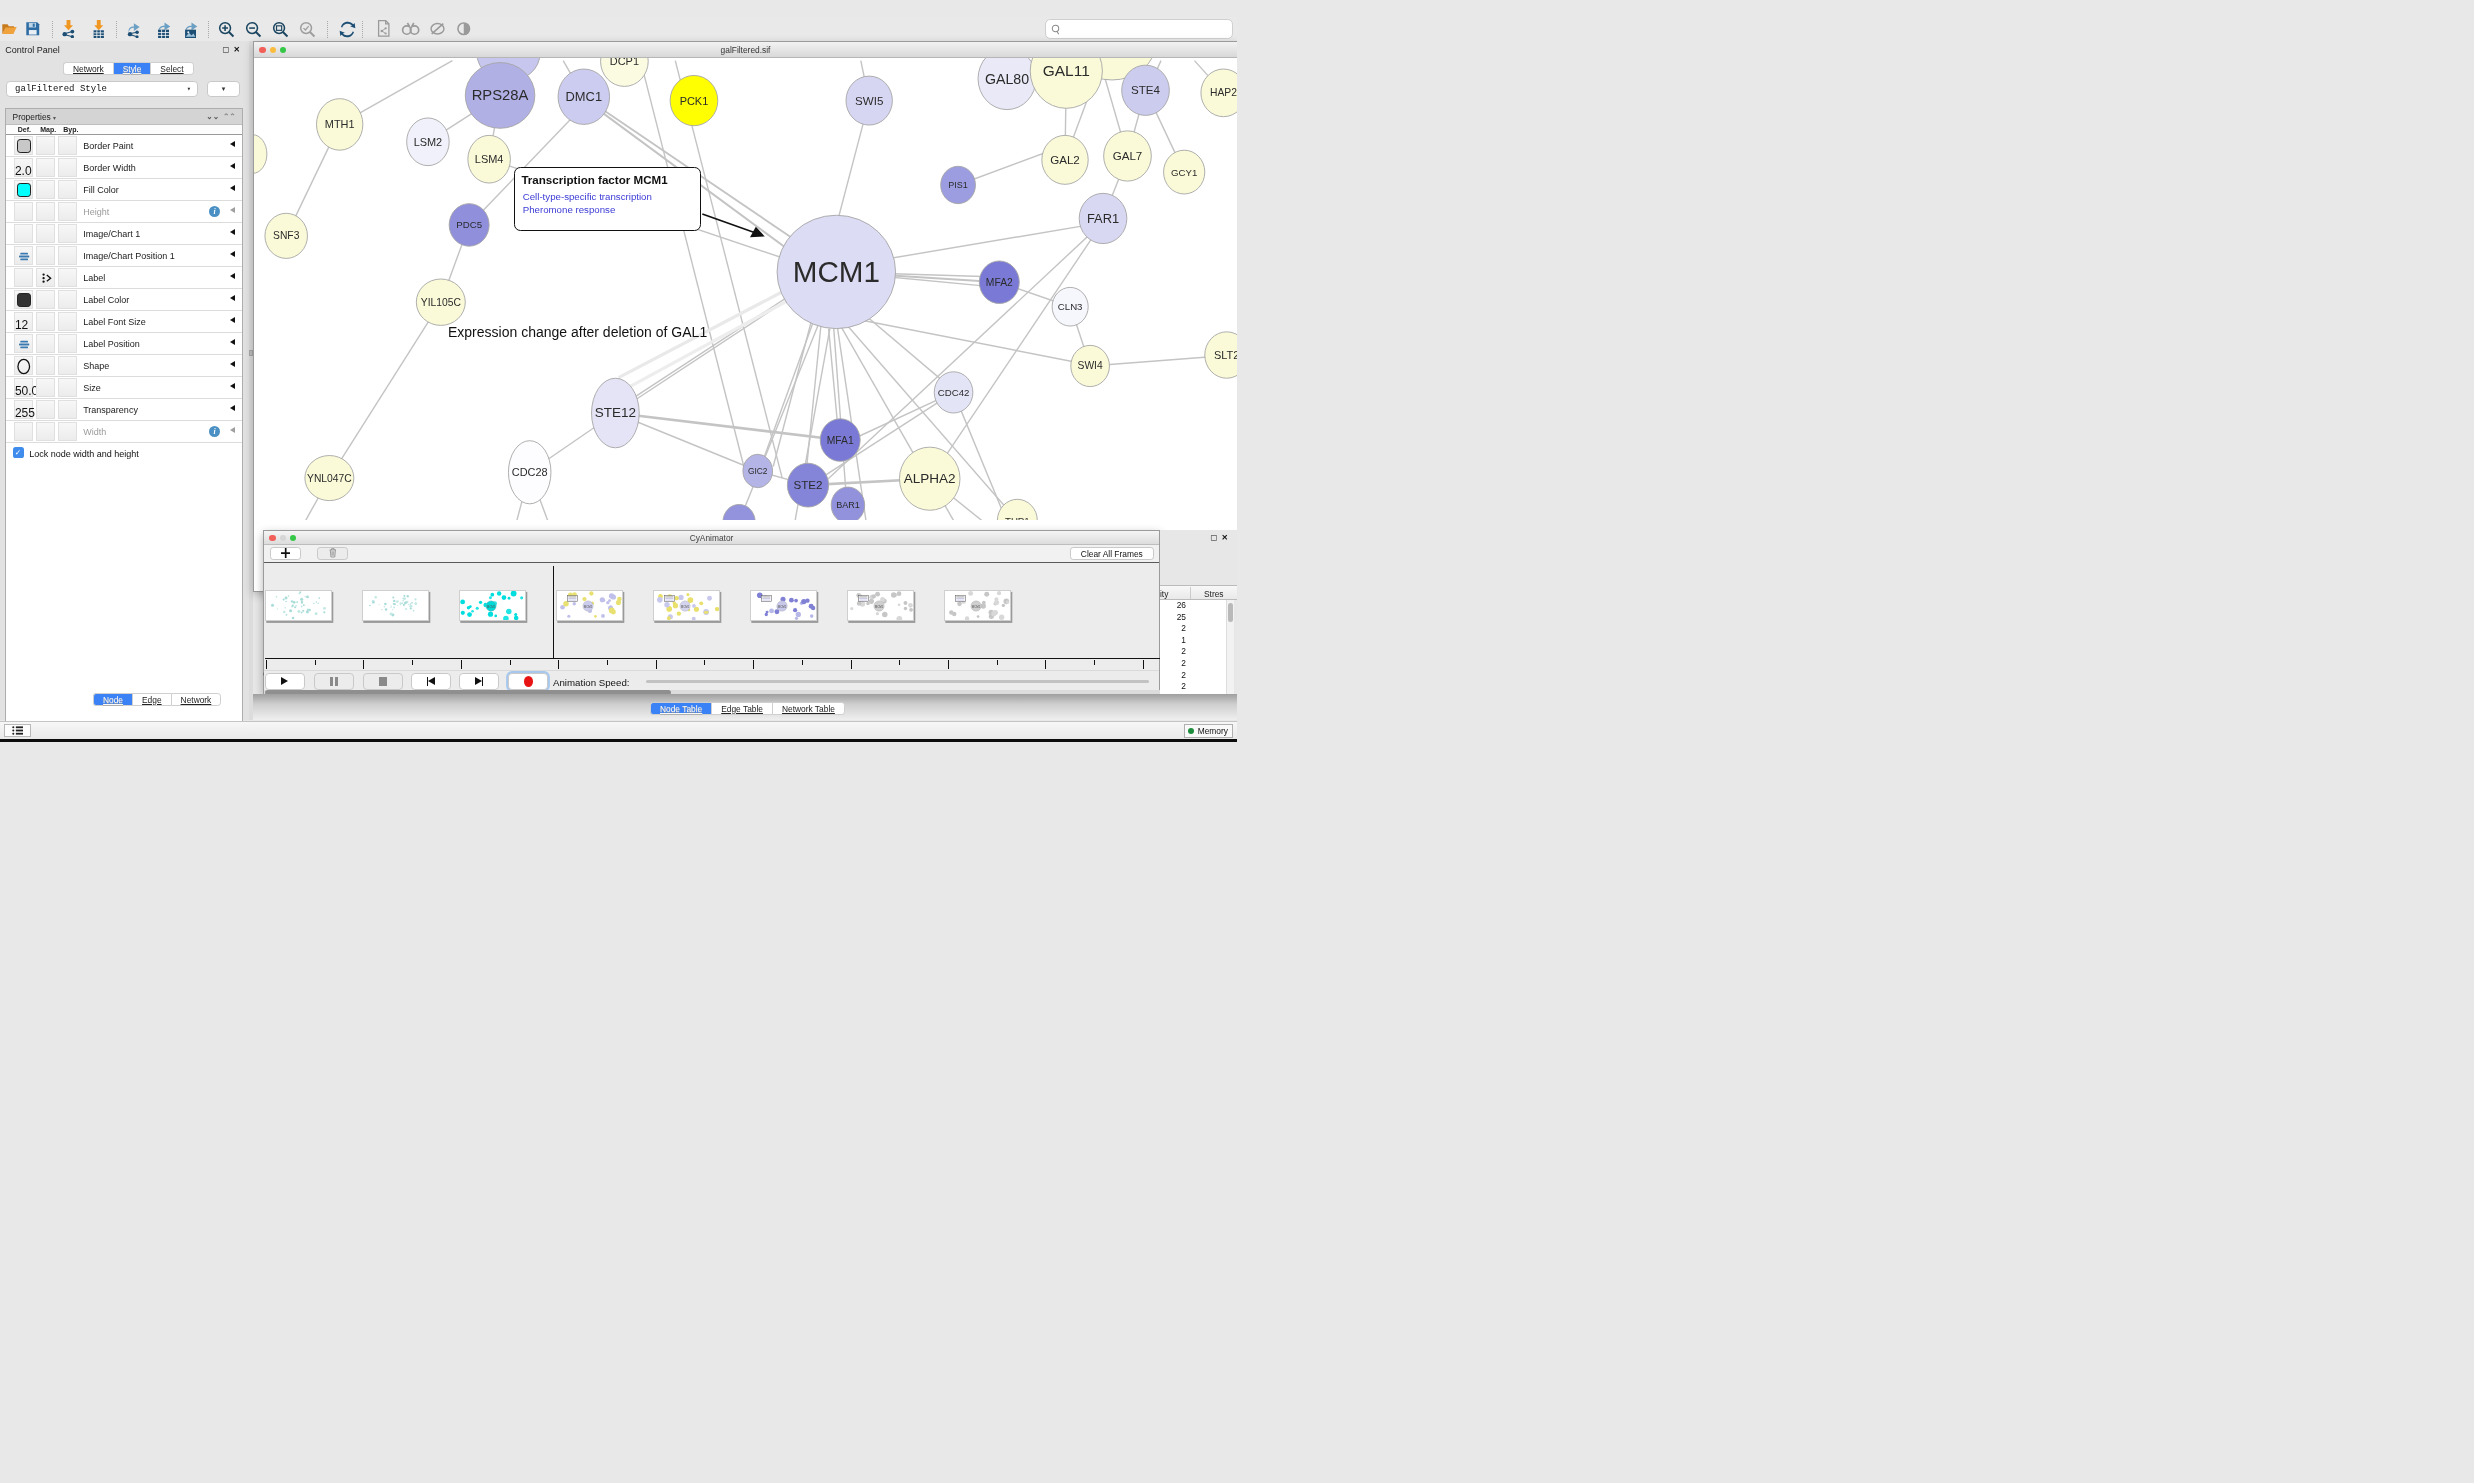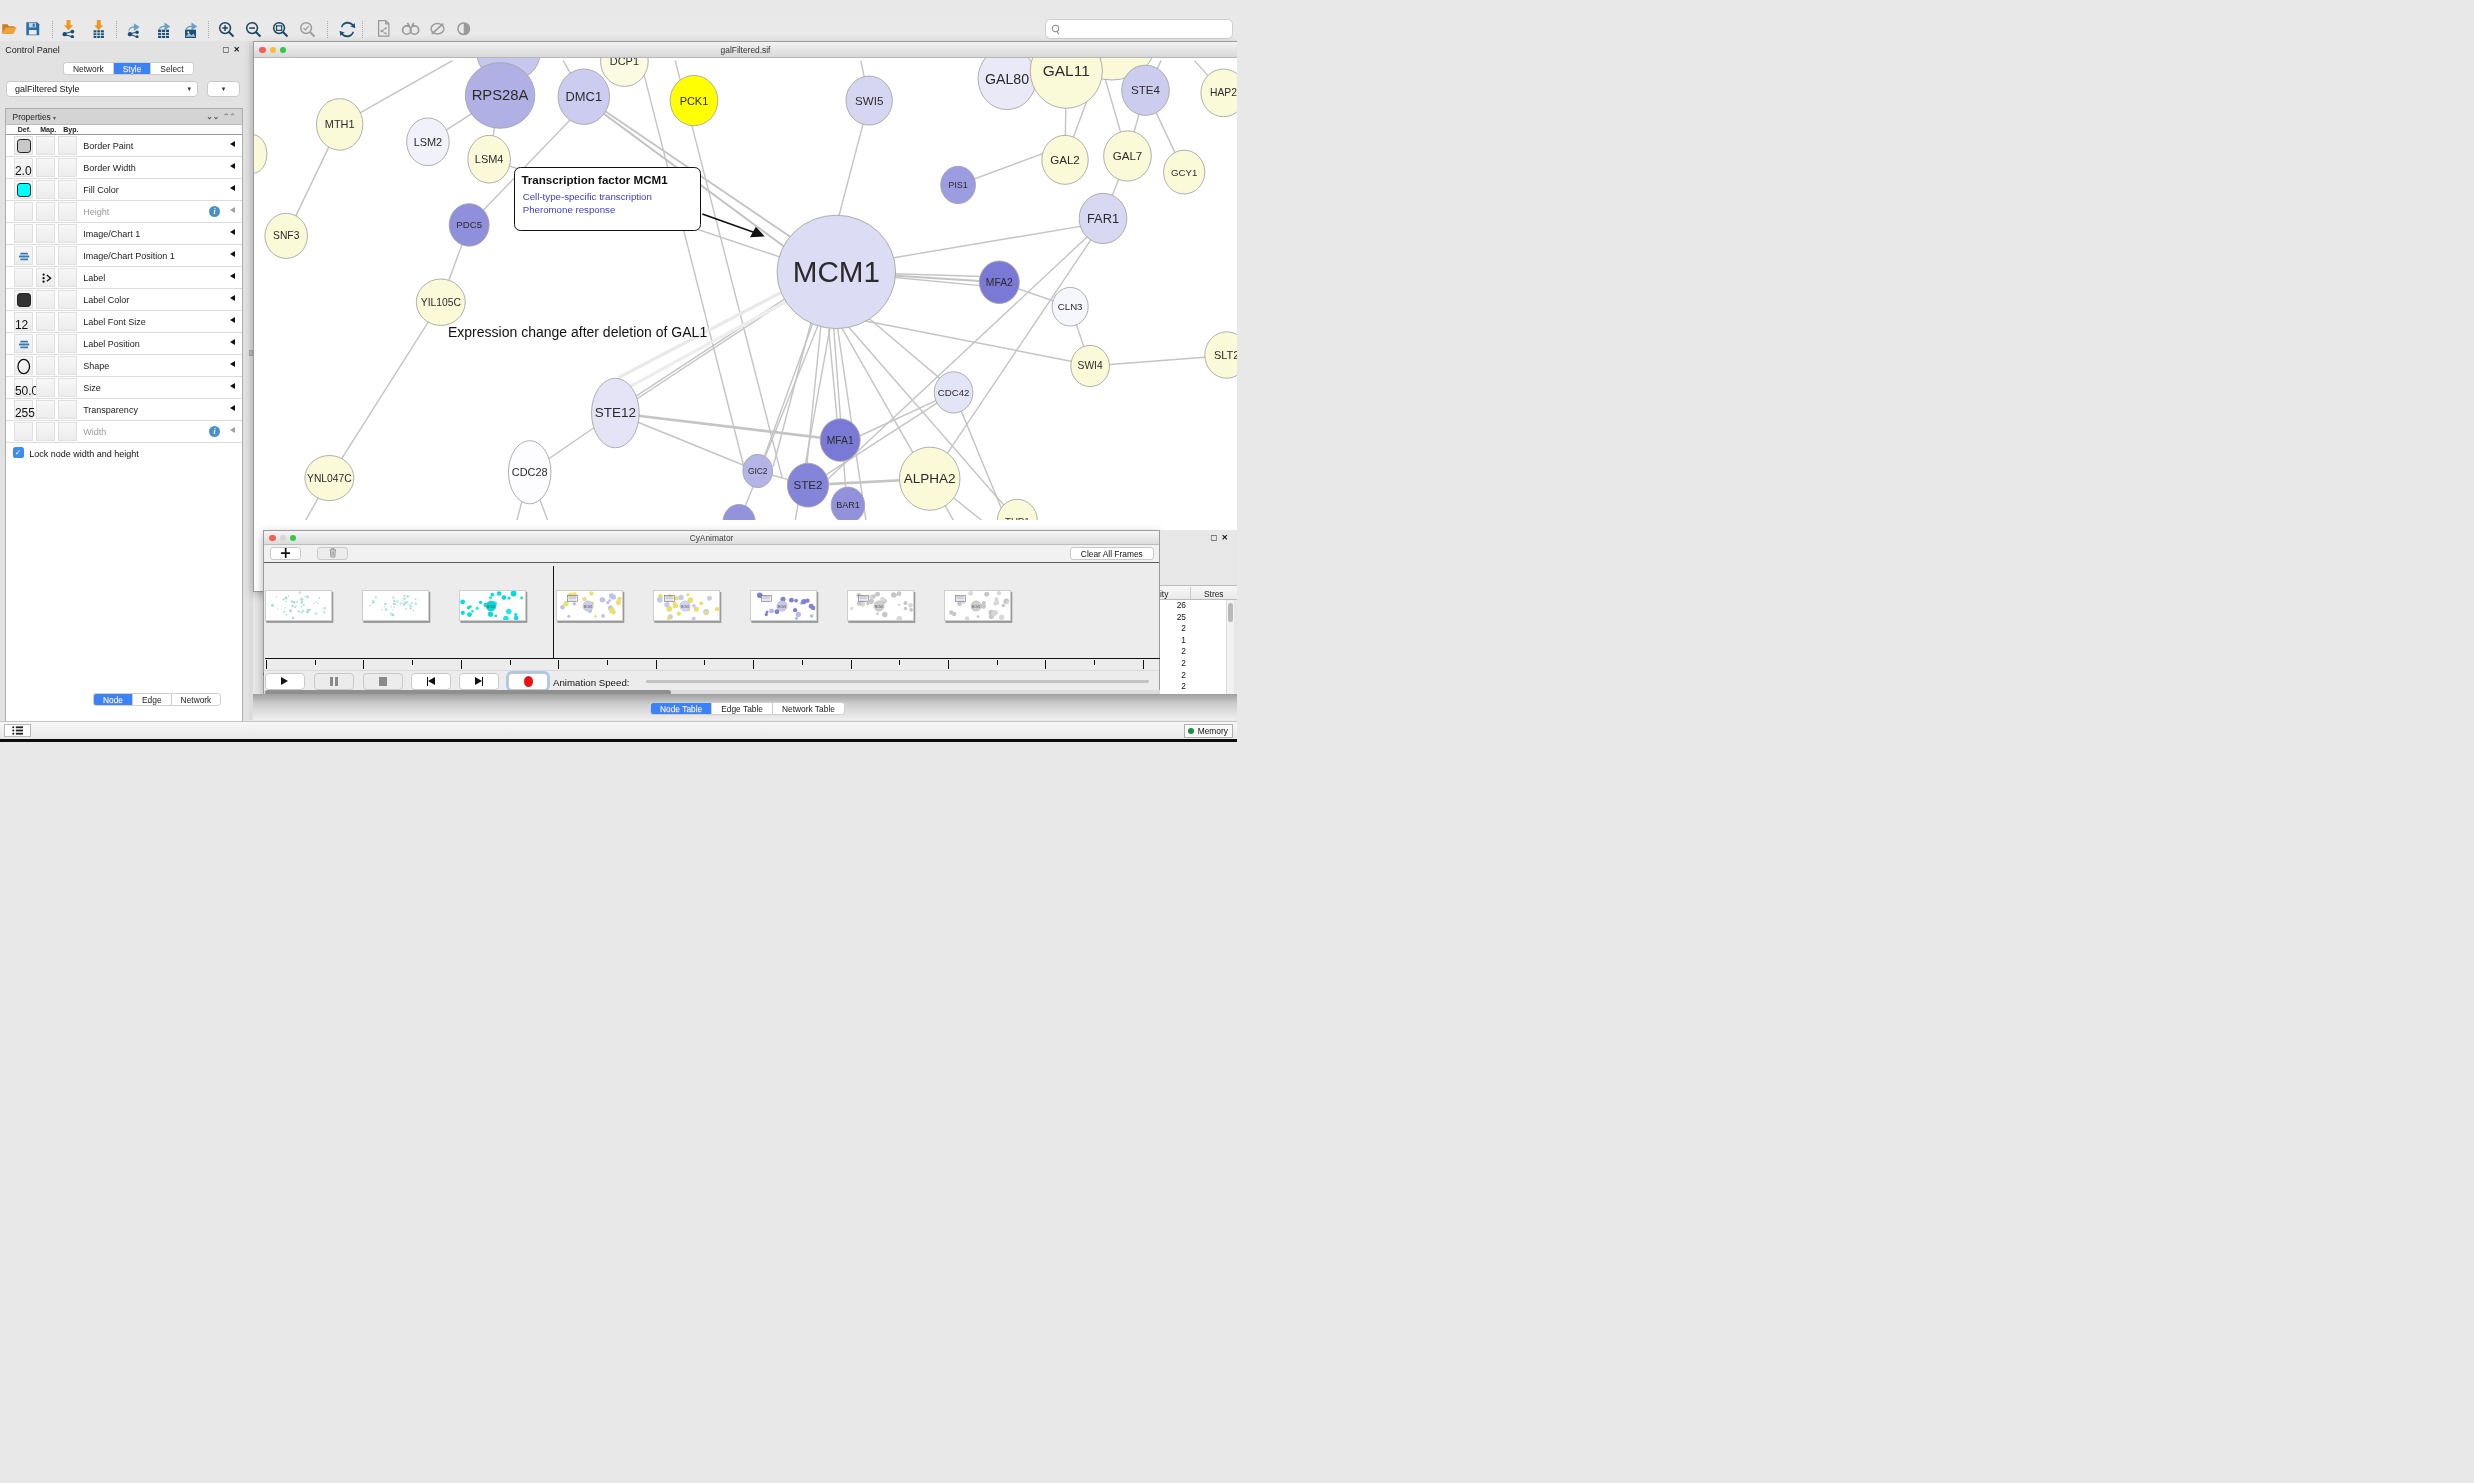--- a/index.html
+++ b/index.html
@@ -27,27 +27,27 @@
   .searchbox svg { position:absolute; left:5.2px; top:4.5px; }
   .searchbox input { position:absolute; left:18px; top:2.6px; width:164px; height:14px;
     border:none; outline:none; font-size:8.4px; background:transparent; }
 
   
   .cpanel { position:absolute; left:0; top:41px; width:249px; height:679px; background:#e2e2e2; }
   .cp-title { position:absolute; left:5.2px; top:3.9px; font-size:9px; color:#222; }
   .cp-icons { position:absolute; right:5.2px; top:3.9px; font-size:7.7px; color:#111; letter-spacing:3.9px; }
   .tabrow { position:absolute; top:21px; left:63px; height:13px; display:flex; }
   .tab { height:13px; padding:0 9px; font-size:8.4px; line-height:13px; background:#fff;
-    border:0.6px solid #cfcfcf; border-right:none; color:#222; }
+    border:0.6px solid #cfcfcf; border-right:none; color:#222;text-decoration:underline; }
   .tab:first-child { border-radius:3.2px 0 0 3.2px; }
   .tab:last-child { border-radius:0 3.2px 3.2px 0; border-right:0.6px solid #cfcfcf; }
   .tab.active { background:#3b82f6; color:#fafafa; text-shadow:0 0.6px 0.6px #9a9a9a; }
   .combo { position:absolute; left:6.4px; top:40px; width:192px; height:15.5px; background:#fff;
     border:0.6px solid #c9c9c9; border-radius:3.9px; font-size:9px; line-height:14px;
-    padding-left:7.7px; color:#111; }
+    padding-left:7.7px; color:#111;font-family:Liberation Mono, monospace; }
   .combo:after { content:"▾"; position:absolute; right:6.4px; top:0; font-size:7px; color:#333; }
   .combo-side { position:absolute; left:207px; top:40px; width:33px; height:15.5px; background:#fff;
     border:0.6px solid #c9c9c9; border-radius:3.9px; text-align:center; font-size:7px;
     line-height:14px; color:#333; }
   .propbox { position:absolute; left:5.2px; top:67px; width:238px; height:618px;
     background:#fff; border:0.6px solid #adadad; }
   .prop-head { position:absolute; left:0; top:0; width:100%; height:15.5px; background:#d4d4d4;
     border-bottom:0.6px solid #bdbdbd; font-size:8.4px; color:#222; }
   .prop-head .lbl { position:absolute; left:6.4px; top:2.6px; }
   .prop-head .car { font-size:5.8px; color:#555; }

